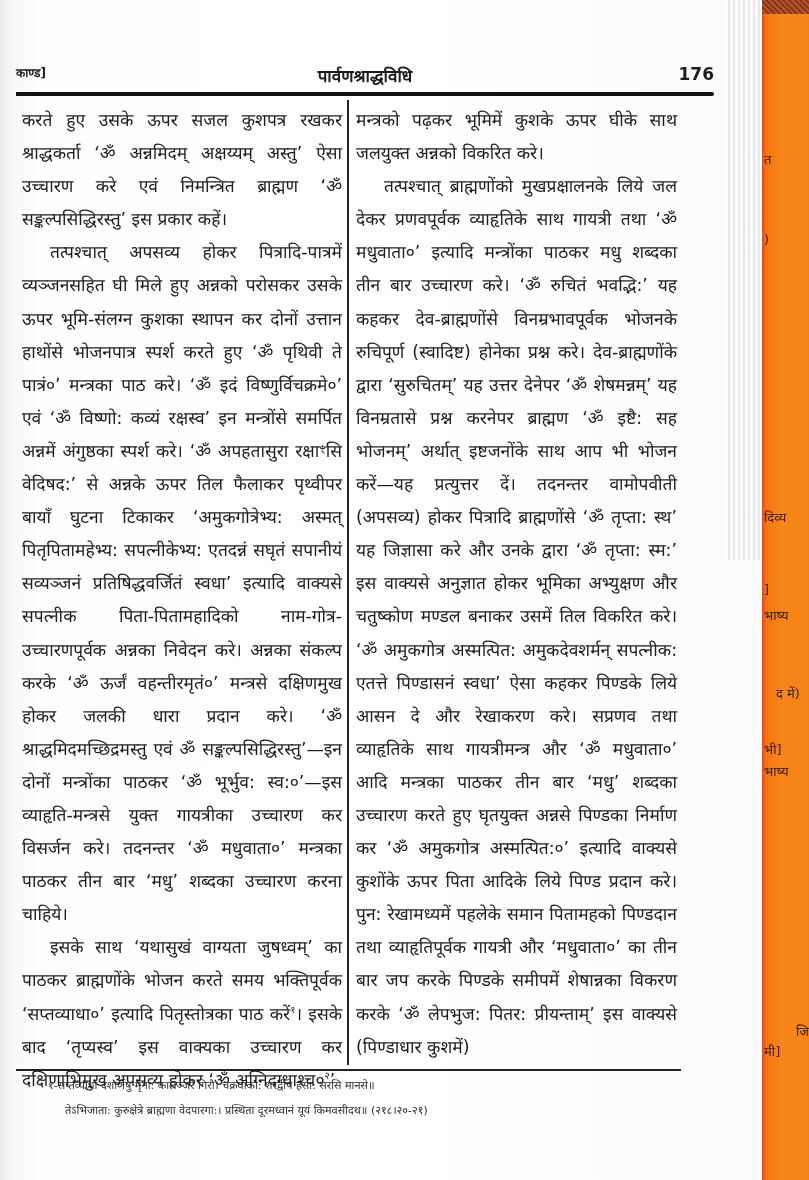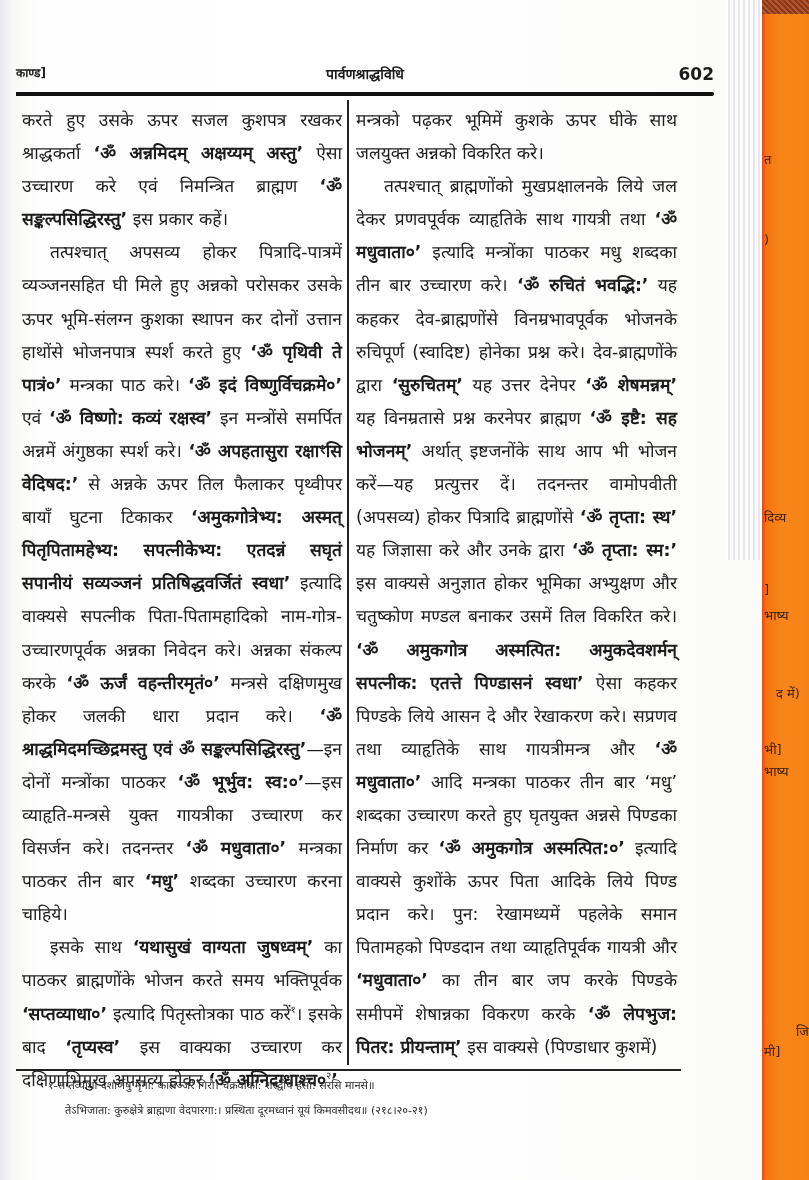--- a/index.html
+++ b/index.html
@@ -32,33 +32,33 @@
   }
   .cover-text {
     position:absolute; left:764px; font-size:13px; color:#3a1d10;
     font-family:"DejaVu Sans", sans-serif; white-space:nowrap;
   }
 
   .header {
     position:absolute; left:16px; top:64px; width:698px; height:26px;
   }
   .header .left { position:absolute; left:0; top:0; font-size:12px; font-weight:bold; }
-  .header .center { position:absolute; left:0; width:100%; text-align:center; top:0; font-size:14px; font-weight:bold; }
+  .header .center { position:absolute; left:0; width:100%; text-align:center; top:0; font-size:17px; font-weight:bold; }
   .header .right { position:absolute; right:0; top:0; font-size:17px; font-weight:bold; }
   .header-rule2 { position:absolute; left:16px; top:92px; width:418px; height:4px; background:#111; border-radius:0 2px 2px 0; }
 
   .col {
     position:absolute; top:104px; width:320px;
     font-size:17.4px; line-height:33.1px; text-align:justify;
   }
   .col-left { left:22px; }
   .col-right { left:356px; width:321px; }
   .col p { margin:0; }
   .col p.indent { text-indent:28px; }
-  .col b { font-weight:bold; }
+  .col b { font-weight:normal; }
   .col-divider {
     position:absolute; left:347px; top:100px; width:2px; height:965px; background:#222;
   }
   .fn-rule { position:absolute; left:16px; top:1069px; width:665px; height:2px; background:#222; }
   .footnotes {
     position:absolute; left:48px; top:1074px; width:640px;
     font-size:11px; line-height:24.5px; color:#2a2a2a;
   }
   .footnotes div { white-space:nowrap; }
   .footnotes .cont { padding-left:17px; }
@@ -66,21 +66,21 @@
 </style>
 </head>
 <body>
 
 <div class="page">
   <div class="binding-shadow"></div>
 
   <div class="header">
     <span class="left">काण्ड]</span>
     <span class="center">पार्वणश्राद्धविधि</span>
-    <span class="right">602</span>
+    <span class="right">176</span>
   </div>
   <div class="header-rule2" style="width:698px;"></div>
 
   <div class="col col-left">
     <p>
       <span>करते हुए उसके ऊपर सजल कुशपत्र रखकर श्राद्धकर्ता </span><b>‘ॐ अन्नमिदम् अक्षय्यम् अस्तु’</b><span> ऐसा उच्चारण करे एवं निमन्त्रित ब्राह्मण </span><b>‘ॐ सङ्कल्पसिद्धिरस्तु’</b><span> इस प्रकार कहें।</span>
     </p>
     <p class="indent">
       <span>तत्पश्चात् अपसव्य होकर पित्रादि-पात्रमें व्यञ्जनसहित घी मिले हुए अन्नको परोसकर उसके ऊपर भूमि-संलग्न कुशका स्थापन कर दोनों उत्तान हाथोंसे भोजनपात्र स्पर्श करते हुए </span><b>‘ॐ पृथिवी ते पात्रं०’</b><span> मन्त्रका पाठ करे। </span><b>‘ॐ इदं विष्णुर्विचक्रमे०’</b><span> एवं </span><b>‘ॐ विष्णो: कव्यं रक्षस्व’</b><span> इन मन्त्रोंसे समर्पित अन्नमें अंगुष्ठका स्पर्श करे। </span><b>‘ॐ अपहतासुरा रक्षाꣳसि वेदिषद:’</b><span> से अन्नके ऊपर तिल फैलाकर पृथ्वीपर बायाँ घुटना टिकाकर </span><b>‘अमुकगोत्रेभ्य: अस्मत् पितृपितामहेभ्य: सपत्नीकेभ्य: एतदन्नं सघृतं सपानीयं सव्यञ्जनं प्रतिषिद्धवर्जितं स्वधा’</b><span> इत्यादि वाक्यसे सपत्नीक पिता-पितामहादिको नाम-गोत्र-उच्चारणपूर्वक अन्नका निवेदन करे। अन्नका संकल्प करके </span><b>‘ॐ ऊर्जं वहन्तीरमृतं०’</b><span> मन्त्रसे दक्षिणमुख होकर जलकी धारा प्रदान करे। </span><b>‘ॐ श्राद्धमिदमच्छिद्रमस्तु एवं ॐ सङ्कल्पसिद्धिरस्तु’</b><span>—इन दोनों मन्त्रोंका पाठकर </span><b>‘ॐ भूर्भुव: स्व:०’</b><span>—इस व्याहृति-मन्त्रसे युक्त गायत्रीका उच्चारण कर विसर्जन करे। तदनन्तर </span><b>‘ॐ मधुवाता०’</b><span> मन्त्रका पाठकर तीन बार </span><b>‘मधु’</b><span> शब्दका उच्चारण करना चाहिये।</span>
     </p>

